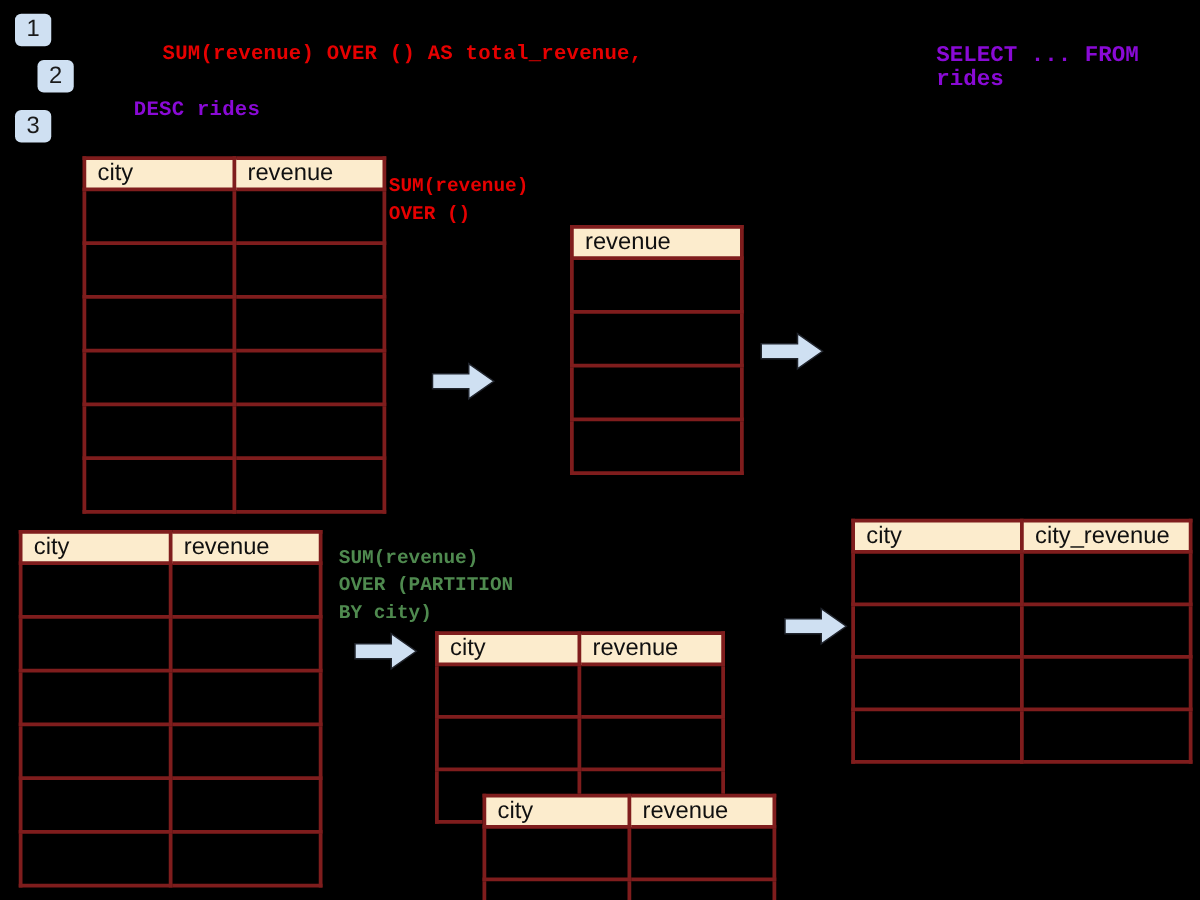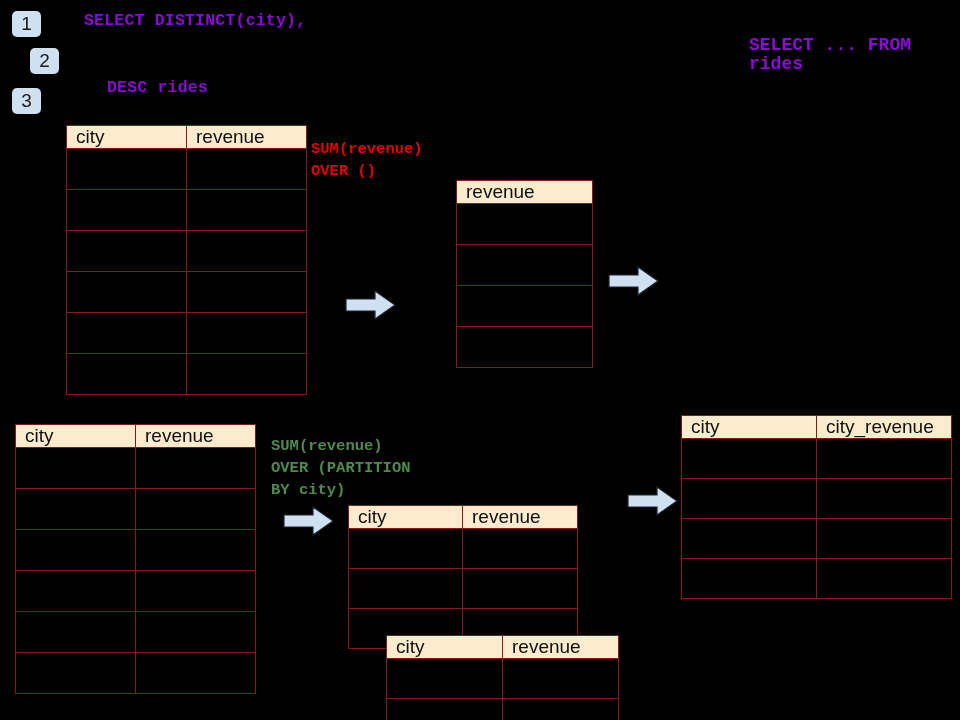--- a/index.html
+++ b/index.html
@@ -62,21 +62,21 @@
   }
 
   
   .tbl {
     position: absolute;
     border-collapse: collapse;
     table-layout: fixed;
     background: #000000;
   }
   .tbl td, .tbl th {
-    border: 1px solid #7f1d1d;
+    border: 3px solid #7f1d1d;
     padding: 0;
     margin: 0;
   }
   .tbl th {
     background: #fceccd;
     color: #101010;
     font-family: "Liberation Sans", sans-serif;
     font-weight: normal;
     font-size: 19px;
     text-align: left;
@@ -91,21 +91,21 @@
 </style>
 </head>
 <body>
 
 <div id="stage">
 
   <div class="badge" style="left:12px; top:11px;">1</div>
   <div class="badge" style="left:30px; top:48px;">2</div>
   <div class="badge" style="left:12px; top:88px;">3</div>
 
-  <div class="code c-purple" style="left:84px; top:11px;">SELECT DISTINCT(city),</div>
+  <div class="code c-red" style="left:130px; top:33px;">SUM(revenue) OVER () AS total_revenue,</div>
   <div class="code c-purple" style="left:107px; top:78px;">DESC rides</div>
 
   <div class="note-small" style="left:749px; top:36px;">SELECT ... FROM
 rides</div>
 
   <div class="note c-red" style="left:311px; top:138px;">SUM(revenue)
 OVER ()</div>
 
   <div class="note c-green" style="left:271px; top:435px;">SUM(revenue)
 OVER (PARTITION

